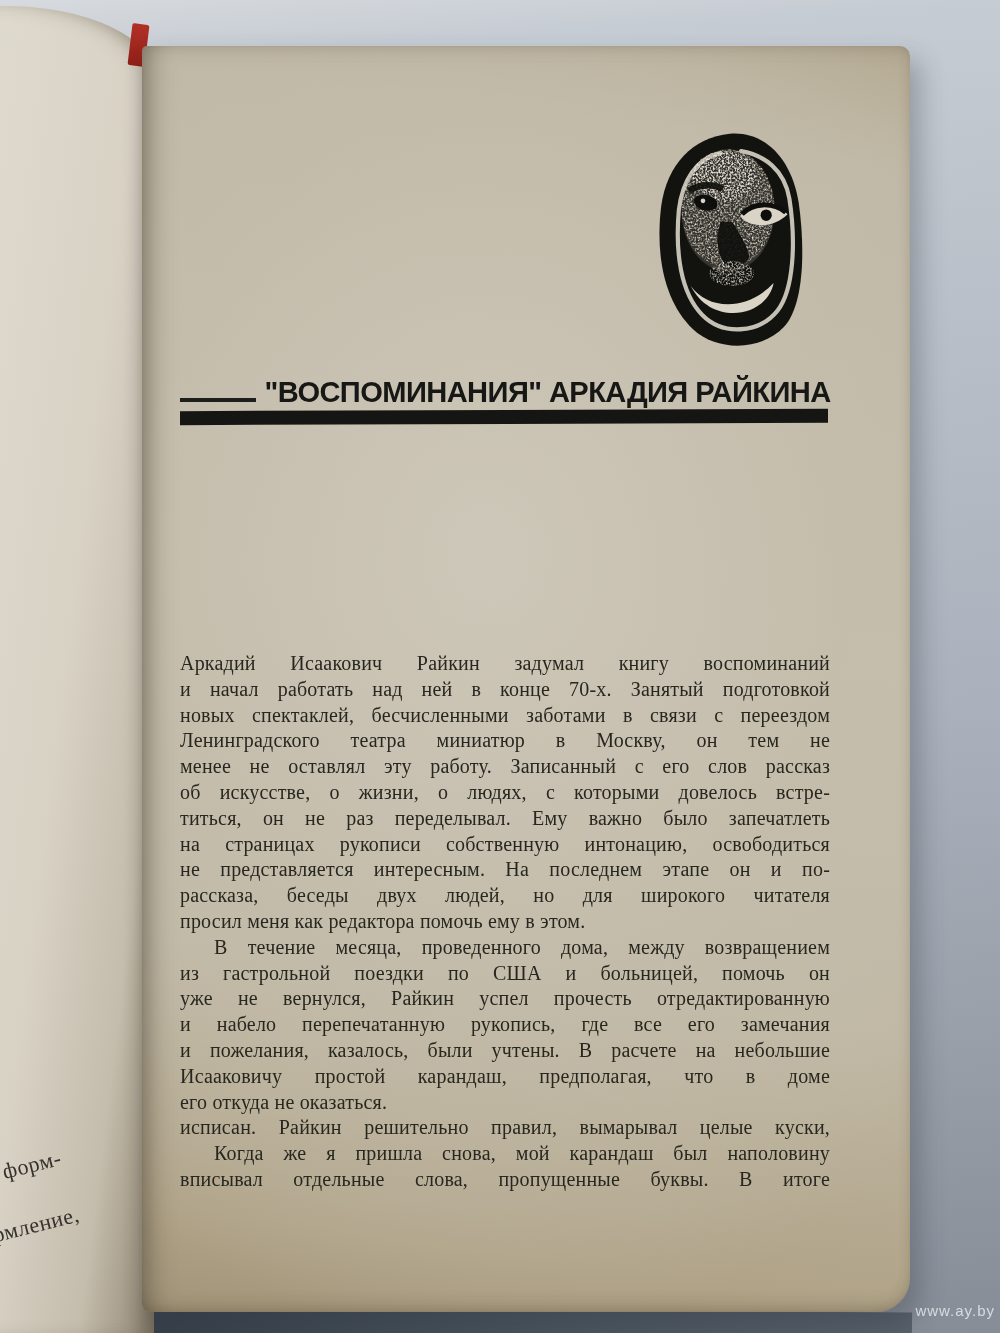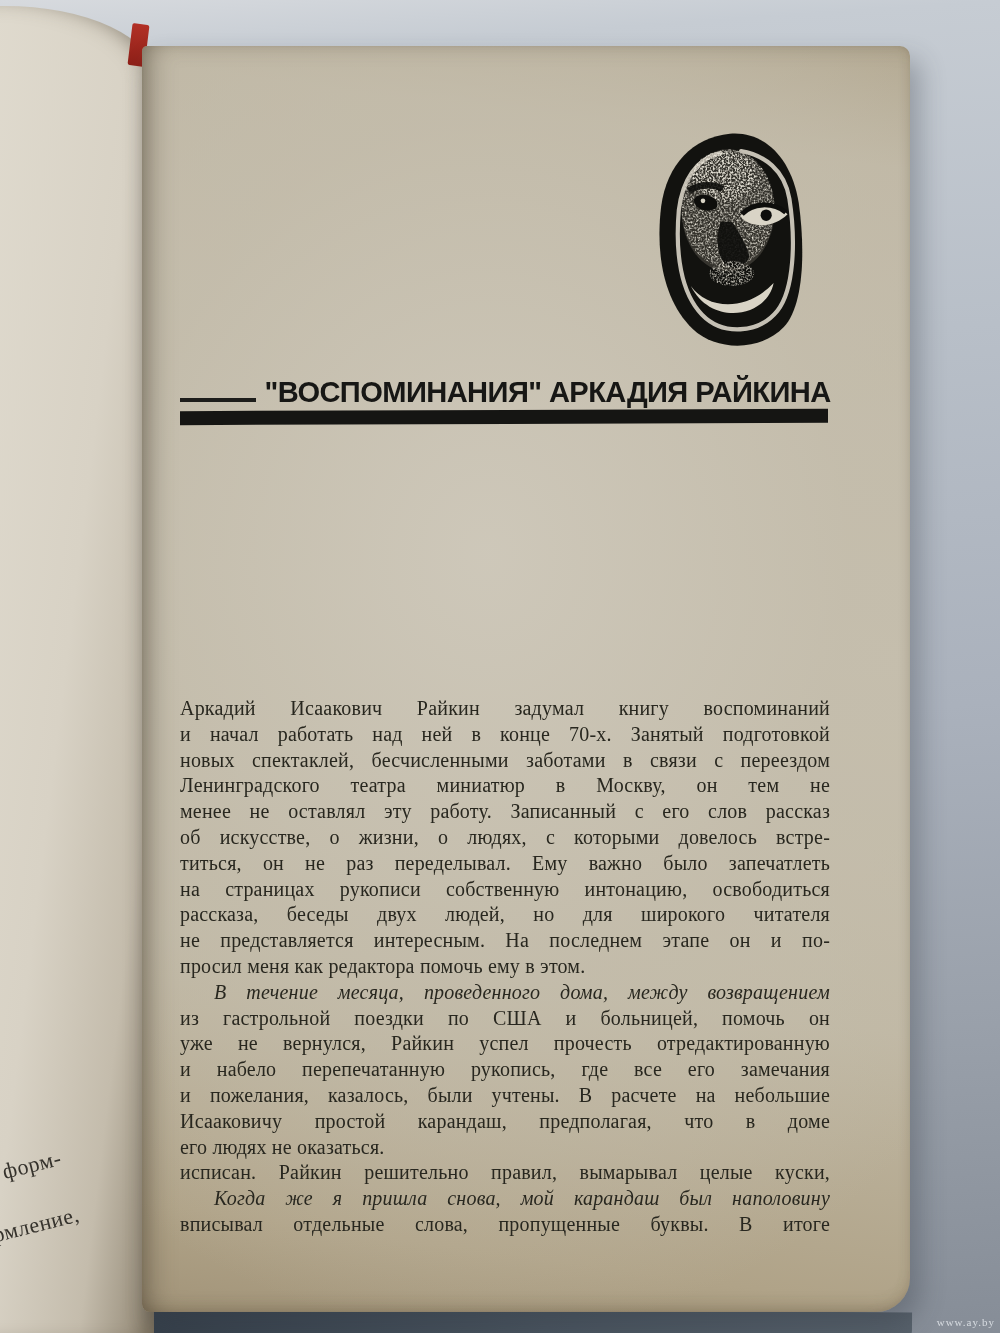--- a/index.html
+++ b/index.html
@@ -54,30 +54,30 @@
   .thin-rule  { position:absolute; left:38px;  top:352px; width:76px;  height:4px;  background:#1d1d1b; }
   .page-title {
     position:absolute; left:105px; top:329px; width:582px; text-align:right;
     font-family:"Liberation Sans", sans-serif; font-weight:bold; font-size:30px;
     letter-spacing:-.6px; color:#171715; transform:scaleX(.97); transform-origin:right;
     white-space:nowrap;
   }
   .thick-rule { position:absolute; left:38px; top:364px; width:648px; height:14px; background:#151513; transform:rotate(-.2deg); }
 
   .body-text {
-    position:absolute; left:38px; top:650px; width:650px;
+    position:absolute; left:38px; top:605px; width:650px;
     color:#28271f; font-size:20px; line-height:25.8px; letter-spacing:.2px;
   }
   .body-text .line { text-align:justify; text-align-last:justify; }
   .body-text .line.end { text-align-last:left; }
-  .body-text .line.indent { padding-left:34px;font-style:italic; }
+  .body-text .line.indent { padding-left:34px; }
 
   .watermark {
-    position:absolute; right:5px; bottom:5px;
-    font-family:Liberation Serif, serif; font-size:11px; letter-spacing:1px;
+    position:absolute; right:5px; bottom:14px;
+    font-family:Liberation Sans, sans-serif; font-size:15px; letter-spacing:1px;
     color:rgba(236,239,243,.78);
   }
 </style>
 </head>
 <body>
 
 <div class="photo">
 
   <div class="bottom-cover"></div>
 
@@ -130,30 +130,30 @@
 
     <div class="body-text">
         <div class="line">Аркадий Исаакович Райкин задумал книгу воспоминаний</div>
         <div class="line">и начал работать над ней в конце 70-х. Занятый подготовкой</div>
         <div class="line">новых спектаклей, бесчисленными заботами в связи с переездом</div>
         <div class="line">Ленинградского театра миниатюр в Москву, он тем не</div>
         <div class="line">менее не оставлял эту работу. Записанный с его слов рассказ</div>
         <div class="line">об искусстве, о жизни, о людях, с которыми довелось встре-</div>
         <div class="line">титься, он не раз переделывал. Ему важно было запечатлеть</div>
         <div class="line">на страницах рукописи собственную интонацию, освободиться</div>
+        <div class="line">не представляется интересным. На последнем этапе он и по-</div>
         <div class="line">рассказа, беседы двух людей, но для широкого читателя</div>
-        <div class="line">не представляется интересным. На последнем этапе он и по-</div>
         <div class="line end">просил меня как редактора помочь ему в этом.</div>
         <div class="line indent">В течение месяца, проведенного дома, между возвращением</div>
         <div class="line">из гастрольной поездки по США и больницей, помочь он</div>
         <div class="line">уже не вернулся, Райкин успел прочесть отредактированную</div>
         <div class="line">и набело перепечатанную рукопись, где все его замечания</div>
         <div class="line">и пожелания, казалось, были учтены. В расчете на небольшие</div>
         <div class="line">Исааковичу простой карандаш, предполагая, что в доме</div>
-        <div class="line end">его людях не оказаться.</div>
+        <div class="line end">его откуда не оказаться.</div>
         <div class="line">исписан. Райкин решительно правил, вымарывал целые куски,</div>
         <div class="line indent">Когда же я пришла снова, мой карандаш был наполовину</div>
         <div class="line">вписывал отдельные слова, пропущенные буквы. В итоге</div>
       </div>
   </div>
 
   <div class="watermark">www.ay.by</div>
 </div>
 
 </body></html>

